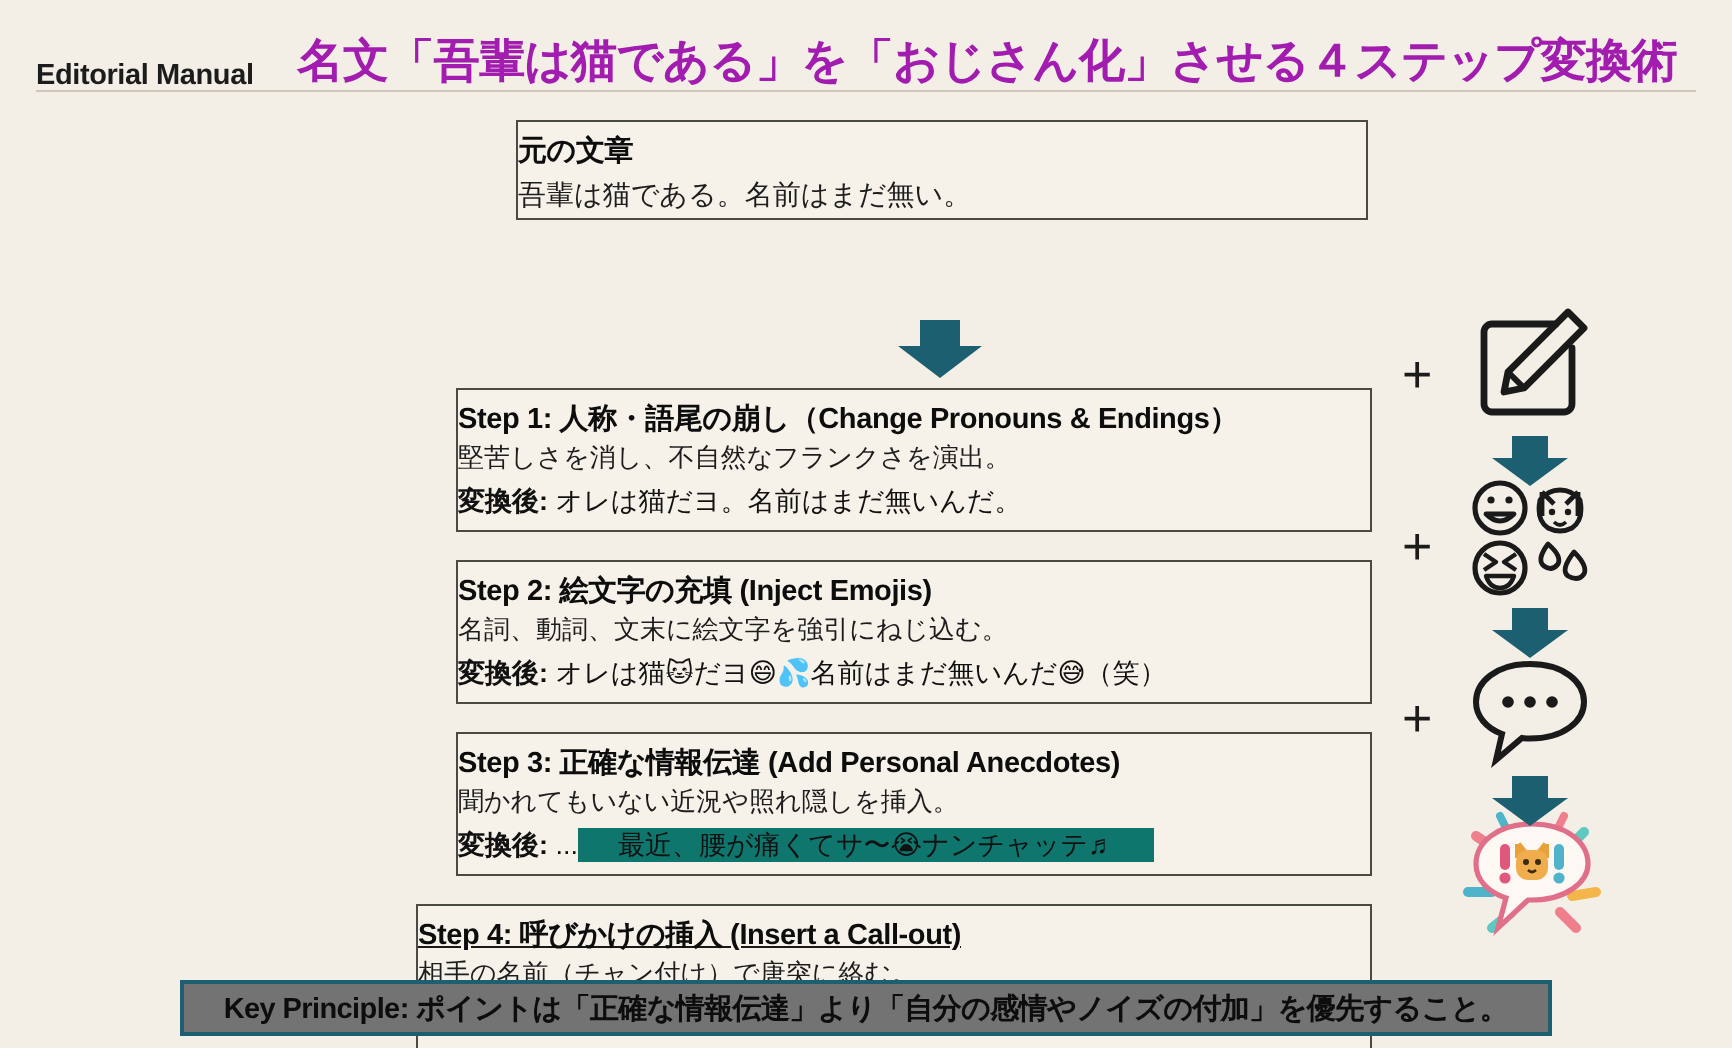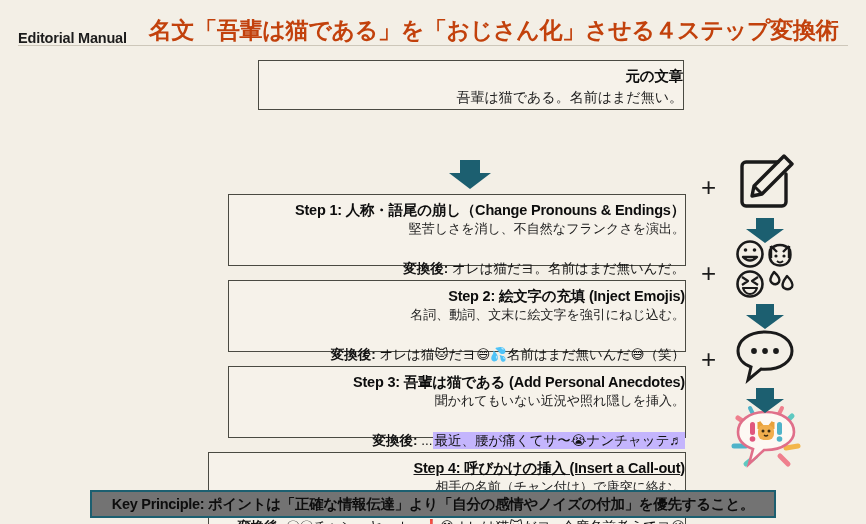--- a/index.html
+++ b/index.html
@@ -41,64 +41,64 @@
     letter-spacing: -0.2px;
     color: #1c1c1c;
     white-space: nowrap;
   }
   #main-title {
     font-size: 23px;
     font-weight: bold;
     margin-left: 22px;
     letter-spacing: -0.3px;
     white-space: nowrap;
-    color: #c2410c;
+    color: #a21caf;
   }
 
   
   #flow {
     position: absolute;
     left: 0;
     top: 52px;
     width: 700px;
   }
 
   .box {
     background: #f6f2ea;
     border: 1.4px solid #4a4a42;
     box-sizing: border-box;
-    text-align: right;
+    text-align: left;
     position: absolute;
   }
 
   .box-title {
     font-weight: bold;
     font-size: 14.5px;
     line-height: 1.25;
     letter-spacing: -0.2px;
     color: #0d0d0d;
   }
   .box-sub {
     font-size: 13px;
     line-height: 1.3;
     color: #1d1d1d;
     margin-top: 2px;
   }
   .box-result {
     font-size: 13.5px;
     line-height: 1.3;
-    margin-top: 22px;
+    margin-top: 4px;
     color: #111;
   }
   .box-result .lbl {
     font-weight: bold;
   }
   .hl {
-    background: #c4b5fd;
-    padding: 1px 2px;
+    background: #0f766e;
+    padding: 1px 20px;
   }
 
   
   #box-original {
     left: 258px; top: 8px; width: 426px; height: 50px;
     padding-top: 6px;
   }
   #box-original .box-title { font-size: 14.5px; }
   #box-original .box-sub { font-size: 14px; margin-top: 3px; }
 
@@ -211,21 +211,21 @@
   <div class="box" id="box-step2">
     <div class="box-title">Step 2: 絵文字の充填 (Inject Emojis)</div>
     <div class="box-sub">名詞、動詞、文末に絵文字を強引にねじ込む。</div>
     <div class="box-result">
       <span class="lbl">変換後:</span>
       <span>オレは猫🐱だヨ😄💦名前はまだ無いんだ😅（笑）</span>
     </div>
   </div>
 
   <div class="box" id="box-step3">
-    <div class="box-title">Step 3: 吾輩は猫である (Add Personal Anecdotes)</div>
+    <div class="box-title">Step 3: 正確な情報伝達 (Add Personal Anecdotes)</div>
     <div class="box-sub">聞かれてもいない近況や照れ隠しを挿入。</div>
     <div class="box-result">
       <span class="lbl">変換後:</span>
       <span>...</span><span class="hl">最近、腰が痛くてサ〜😭ナンチャッテ♬</span>
     </div>
   </div>
 
   <div class="box" id="box-step4">
     <div class="box-title">Step 4: 呼びかけの挿入 (Insert a Call-out)</div>
     <div class="box-sub">相手の名前（チャン付け）で唐突に絡む。</div>

